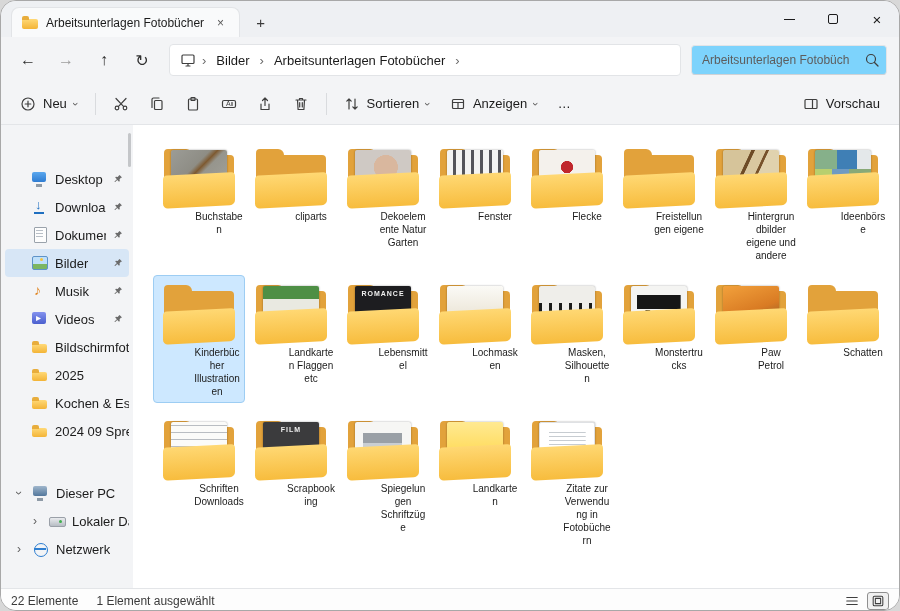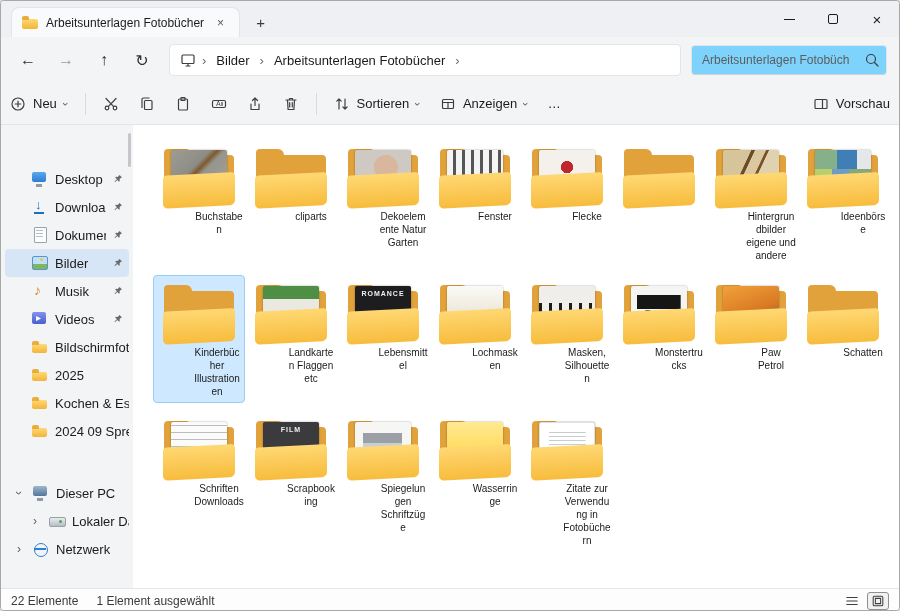--- a/index.html
+++ b/index.html
@@ -1,18 +1,18 @@
 <!DOCTYPE html>
 <html><head>
 <meta charset="utf-8">
 <style>
   * { box-sizing: border-box; margin: 0; padding: 0; }
   html,body { background:#d8d8d8; font-family:"Liberation Sans", sans-serif; }
   .window{ position:relative; width:900px; height:611px; background:#f3f4f6;
-    border:1px solid #a8a8a8; border-radius:4px; overflow:hidden; }
+    border:1px solid #a8a8a8; border-radius:16px; overflow:hidden; }
 
   
   .titlebar{ height:36px; display:flex; align-items:flex-end; background:#eef0f3; }
   .tab{ display:flex; align-items:center; gap:8px; height:30px; margin-left:10px;
     padding:0 10px; background:#f9fafb; border:1px solid #e2e4e7; border-bottom:none;
     border-radius:8px 8px 0 0; min-width:210px; }
   .tab-title{ font-size:12px; color:#1b1b1b; white-space:nowrap; }
   .tab-close{ margin-left:auto; font-size:12px; color:#5a5a5a; padding:1px 5px; border-radius:3px; }
   .newtab{ font-size:15px; color:#3a3a3a; margin:0 0 6px 10px; padding:0 6px; background:none; border:none; }
   .drag{ flex:1; height:100%; }
@@ -30,21 +30,21 @@
     background:#fff; border:1px solid #e2e4e7; border-radius:4px; padding:0 10px; font-size:13px; color:#1b1b1b; }
   .chev-sep{ color:#6b6b6b; font-size:13px; padding:0 2px; }
   .crumb{ padding:2px 4px; border-radius:3px; white-space:nowrap; }
   .searchbox{ position:relative; width:196px; }
   .searchbox input{ width:100%; height:30px; border:1px solid #e2e4e7; border-bottom-color:#cfd2d6;
     border-radius:4px; background:#7dd3fc; padding:0 28px 0 10px; font-size:12px; color:#5d5d5d;
     font-family:"Liberation Sans", sans-serif; }
   .search-icon{ position:absolute; right:7px; top:7px; }
 
   
-  .toolbar{ height:42px; display:flex; align-items:center; gap:2px; padding:0 0;
+  .toolbar{ height:42px; display:flex; align-items:center; gap:2px; padding:0 10px;
     border-bottom:1px solid #e3e5e8; }
   .tbtn{ display:flex; align-items:center; gap:7px; height:32px; padding:0 9px;
     background:none; border:none; border-radius:4px; font-size:13px; color:#1b1b1b;
     font-family:"Liberation Sans", sans-serif; }
   .tsep{ width:1px; height:22px; background:#d9dbde; margin:0 6px; }
   .dd-chev{ display:inline-block; transform:rotate(90deg); font-size:11px; color:#5f5f5f; }
   .svgi{ stroke:#3f3f3f; fill:none; stroke-width:1.2; stroke-linecap:round; stroke-linejoin:round; }
   .spacer{ flex:1; }
 
   
@@ -426,20 +426,21 @@
             </div>
             <div class="flabel">Flecke</div>
           </div>
 
           <div class="cell">
             <div class="ficon">
               <div class="f-back"></div>
 
               <div class="f-front"></div>
             </div>
+            <div class="flabel">Freistellungen eigene</div>
           </div>
 
           <div class="cell">
             <div class="ficon">
               <div class="f-back"></div>
               <div class="f-thumb t-branches"></div>
 
               <div class="f-front"></div>
             </div>
             <div class="flabel">Hintergrundbilder eigene und andere</div>
@@ -563,21 +564,21 @@
             <div class="flabel">Spiegelungen Schriftzüge</div>
           </div>
 
           <div class="cell">
             <div class="ficon">
               <div class="f-back"></div>
               <div class="f-thumb t-yellow"></div>
 
               <div class="f-front"></div>
             </div>
-            <div class="flabel">Wasserringe</div>
+            <div class="flabel">Landkarten</div>
           </div>
 
           <div class="cell">
             <div class="ficon">
               <div class="f-back"></div>
               <div class="f-thumb t-document"></div>
 
               <div class="f-front"></div>
             </div>
             <div class="flabel">Zitate zur Verwendung in Fotobüchern</div>

